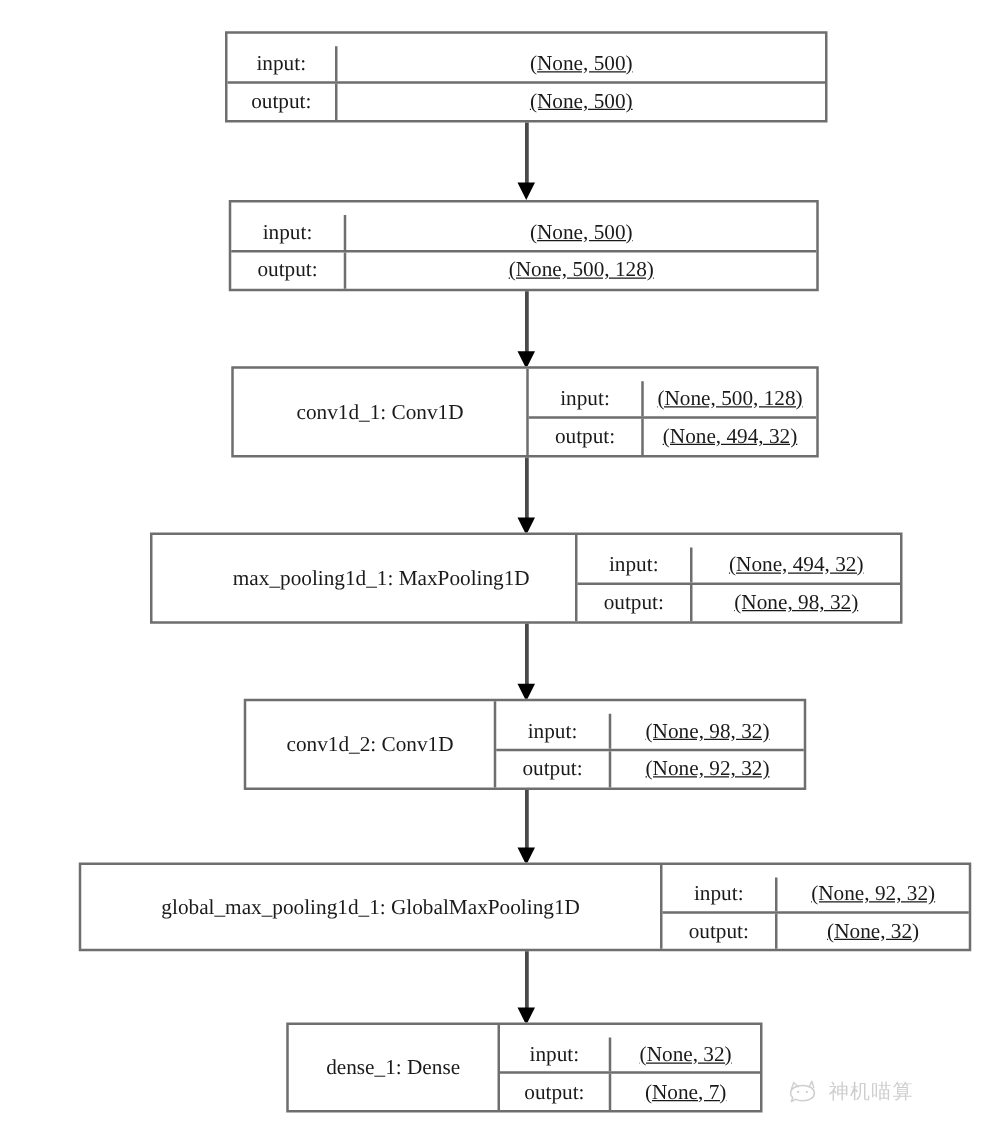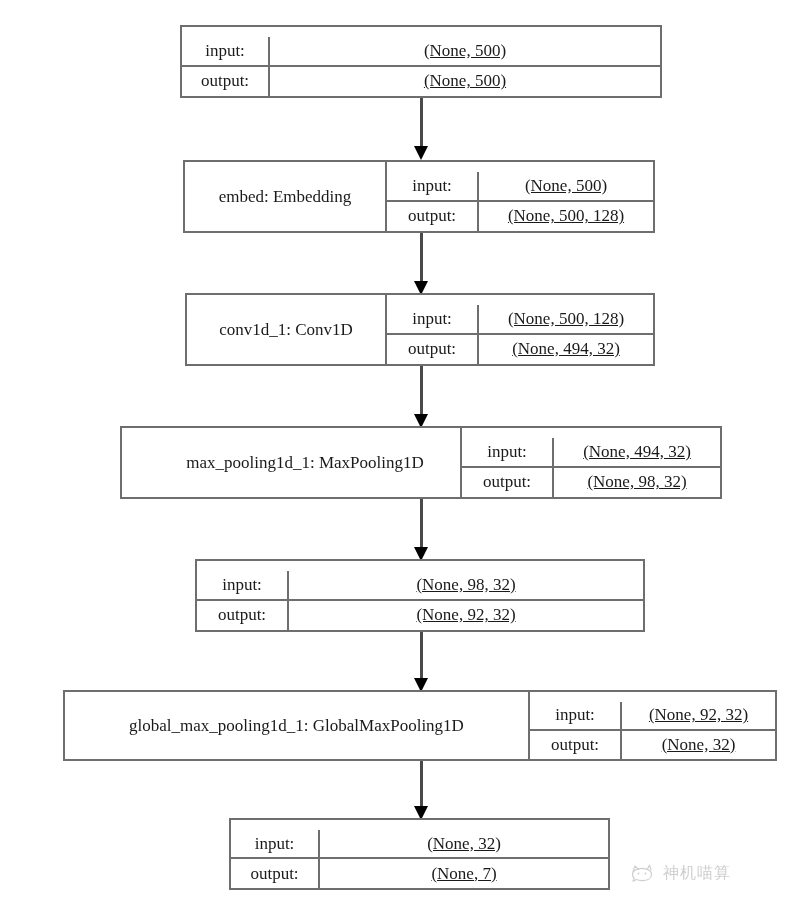--- a/index.html
+++ b/index.html
@@ -136,40 +136,39 @@
       </div>
     </div>
   </div>
 
   <div class="edge" style="left:420px; top:98px; height:62px;">
     <div class="shaft" style="height:50px;"></div>
     <div class="head" style="top:48px;"></div>
   </div>
 
   <div class="node" style="left:183px; top:160px; width:472px; height:73px;">
-    <div class="name-cell" style="width:202px;">embed: Embedding</div>
     <div class="io-table">
       <div class="io-row top">
         <div class="io-label" style="width:92px;">input:</div>
         <div class="io-shape">(None, 500)</div>
       </div>
       <div class="io-row">
         <div class="io-label" style="width:92px;">output:</div>
         <div class="io-shape">(None, 500, 128)</div>
       </div>
     </div>
   </div>
 
   <div class="edge" style="left:420px; top:233px; height:62px;">
     <div class="shaft" style="height:50px;"></div>
     <div class="head" style="top:48px;"></div>
   </div>
 
   <div class="node" style="left:185px; top:293px; width:470px; height:73px;">
-    <div class="name-cell" style="width:200px;font-family:Liberation Serif, serif;">conv1d_1: Conv1D</div>
+    <div class="name-cell" style="width:236px;font-family:Liberation Serif, serif;">conv1d_1: Conv1D</div>
     <div class="io-table">
       <div class="io-row top">
         <div class="io-label" style="width:92px;">input:</div>
         <div class="io-shape">(None, 500, 128)</div>
       </div>
       <div class="io-row">
         <div class="io-label" style="width:92px;">output:</div>
         <div class="io-shape">(None, 494, 32)</div>
       </div>
     </div>
@@ -193,20 +192,21 @@
       </div>
     </div>
   </div>
 
   <div class="edge" style="left:420px; top:499px; height:62px;">
     <div class="shaft" style="height:50px;"></div>
     <div class="head" style="top:48px;"></div>
   </div>
 
   <div class="node" style="left:195px; top:559px; width:450px; height:73px;">
+    <div class="name-cell" style="width:200px;">conv1d_2: Conv1D</div>
     <div class="io-table">
       <div class="io-row top">
         <div class="io-label" style="width:92px;">input:</div>
         <div class="io-shape">(None, 98, 32)</div>
       </div>
       <div class="io-row">
         <div class="io-label" style="width:92px;">output:</div>
         <div class="io-shape">(None, 92, 32)</div>
       </div>
     </div>
@@ -230,20 +230,21 @@
       </div>
     </div>
   </div>
 
   <div class="edge" style="left:420px; top:761px; height:59px;">
     <div class="shaft" style="height:47px;"></div>
     <div class="head" style="top:45px;"></div>
   </div>
 
   <div class="node" style="left:229px; top:818px; width:381px; height:72px;">
+    <div class="name-cell" style="width:169px;">dense_1: Dense</div>
     <div class="io-table">
       <div class="io-row top">
         <div class="io-label" style="width:89px;">input:</div>
         <div class="io-shape">(None, 32)</div>
       </div>
       <div class="io-row">
         <div class="io-label" style="width:89px;">output:</div>
         <div class="io-shape">(None, 7)</div>
       </div>
     </div>

